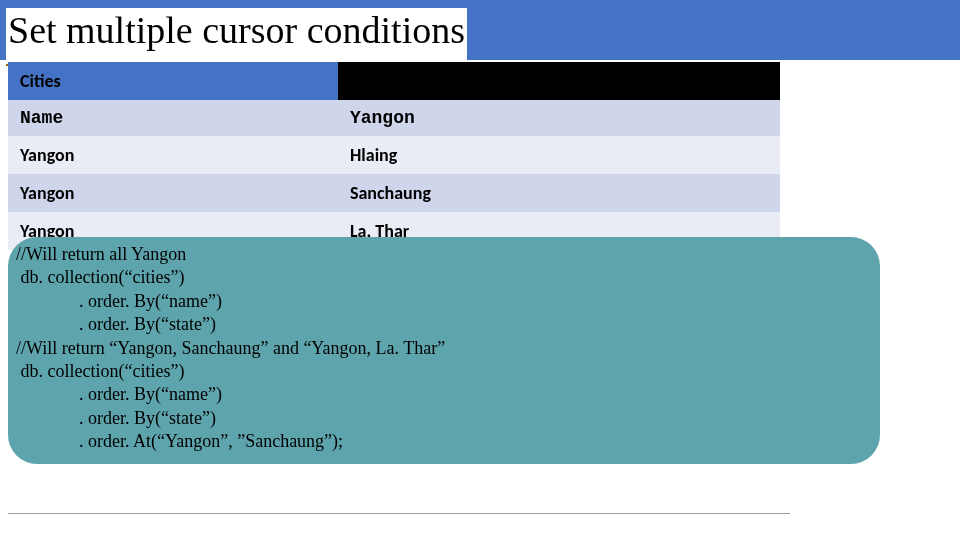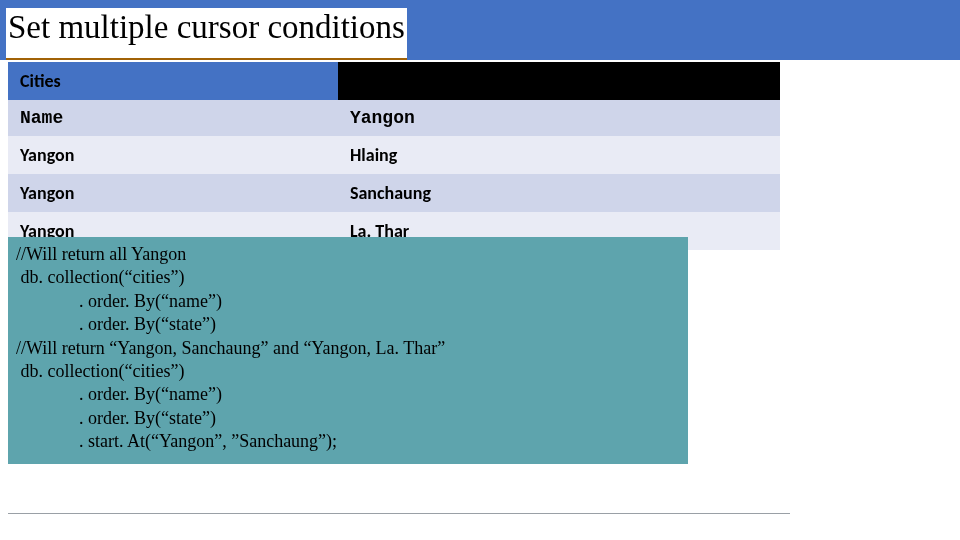--- a/index.html
+++ b/index.html
@@ -1,28 +1,28 @@
 <!DOCTYPE html>
 <html><head>
 <meta charset="utf-8">
 <style>
   * { margin: 0; padding: 0; box-sizing: border-box; }
   html, body { width: 960px; height: 540px; font-family: Georgia, 'Times New Roman', serif; background: #fff; overflow: hidden; }
   .slide { position: relative; width: 960px; height: 540px; }
   .title-bar { background: #4472c4; height: 60px; }
-  .title-text { position: absolute; top: 8px; left: 6px; font-size: 33px; color: #000; background: #fff; padding: 0 2px 10px 2px; border-bottom: 2px solid #a16207; line-height: 1.2; }
+  .title-text { position: absolute; top: 8px; left: 6px; font-size: 38px; color: #000; background: #fff; padding: 0 2px 10px 2px; border-bottom: 2px solid #a16207; line-height: 1.2; }
   .table-wrap { position: absolute; top: 62px; left: 8px; width: 772px; }
   table.cities { width: 100%; border-collapse: collapse; font-family: Calibri, Arial, sans-serif; font-size: 18px; border-radius: 29px; }
   table.cities td, table.cities th { text-align: left; padding: 8px 12px; font-weight: 600; color: #000; }
   .hdr1 { background: #4472c4; color: #fff; }
   .hdr1-blank { background: #000; }
   .hdr2 { background: #cfd5ea; font-family: Liberation Mono, monospace; }
   .row-a { background: #e9ebf5; }
   .row-b { background: #cfd5ea; }
-  .code-block { position: absolute; top: 237px; left: 8px; width: 680px; background: #4a9aa8; background: #5ea6b0; background: #5aa2ab; color: #000; font-family: 'Times New Roman', Georgia, serif; font-size: 18px; line-height: 1.3; padding: 6px 8px 10px 8px; }
+  .code-block { position: absolute; top: 237px; left: 8px; width: 872px; background: #4a9aa8; background: #5ea6b0; background: #5aa2ab; color: #000; font-family: 'Times New Roman', Georgia, serif; font-size: 18px; line-height: 1.3; padding: 6px 8px 10px 8px; border-radius: 29px; }
   .code-block { background: #5ea4ad; }
   .code-block div { white-space: pre; }
   .footer-line { position: absolute; left: 8px; right: 170px; bottom: 26px; border-top: 1px solid #9aa0a6; }
 </style>
 </head>
 <body>
 
 <div class="slide">
   <div class="title-bar"></div>
   <div class="title-text">Set multiple cursor conditions</div>
@@ -56,17 +56,17 @@
 
   <div class="code-block">
     <div>//Will return all Yangon</div>
     <div> db. collection(“cities”)</div>
     <div>              . order. By(“name”)</div>
     <div>              . order. By(“state”)</div>
     <div>//Will return “Yangon, Sanchaung” and “Yangon, La. Thar”</div>
     <div> db. collection(“cities”)</div>
     <div>              . order. By(“name”)</div>
     <div>              . order. By(“state”)</div>
-    <div>              . start. At(“Yangon”, ”Sanchaung”);</div>
+    <div>              . order. At(“Yangon”, ”Sanchaung”);</div>
   </div>
 
   <div class="footer-line"></div>
 </div>
 
 </body></html>

